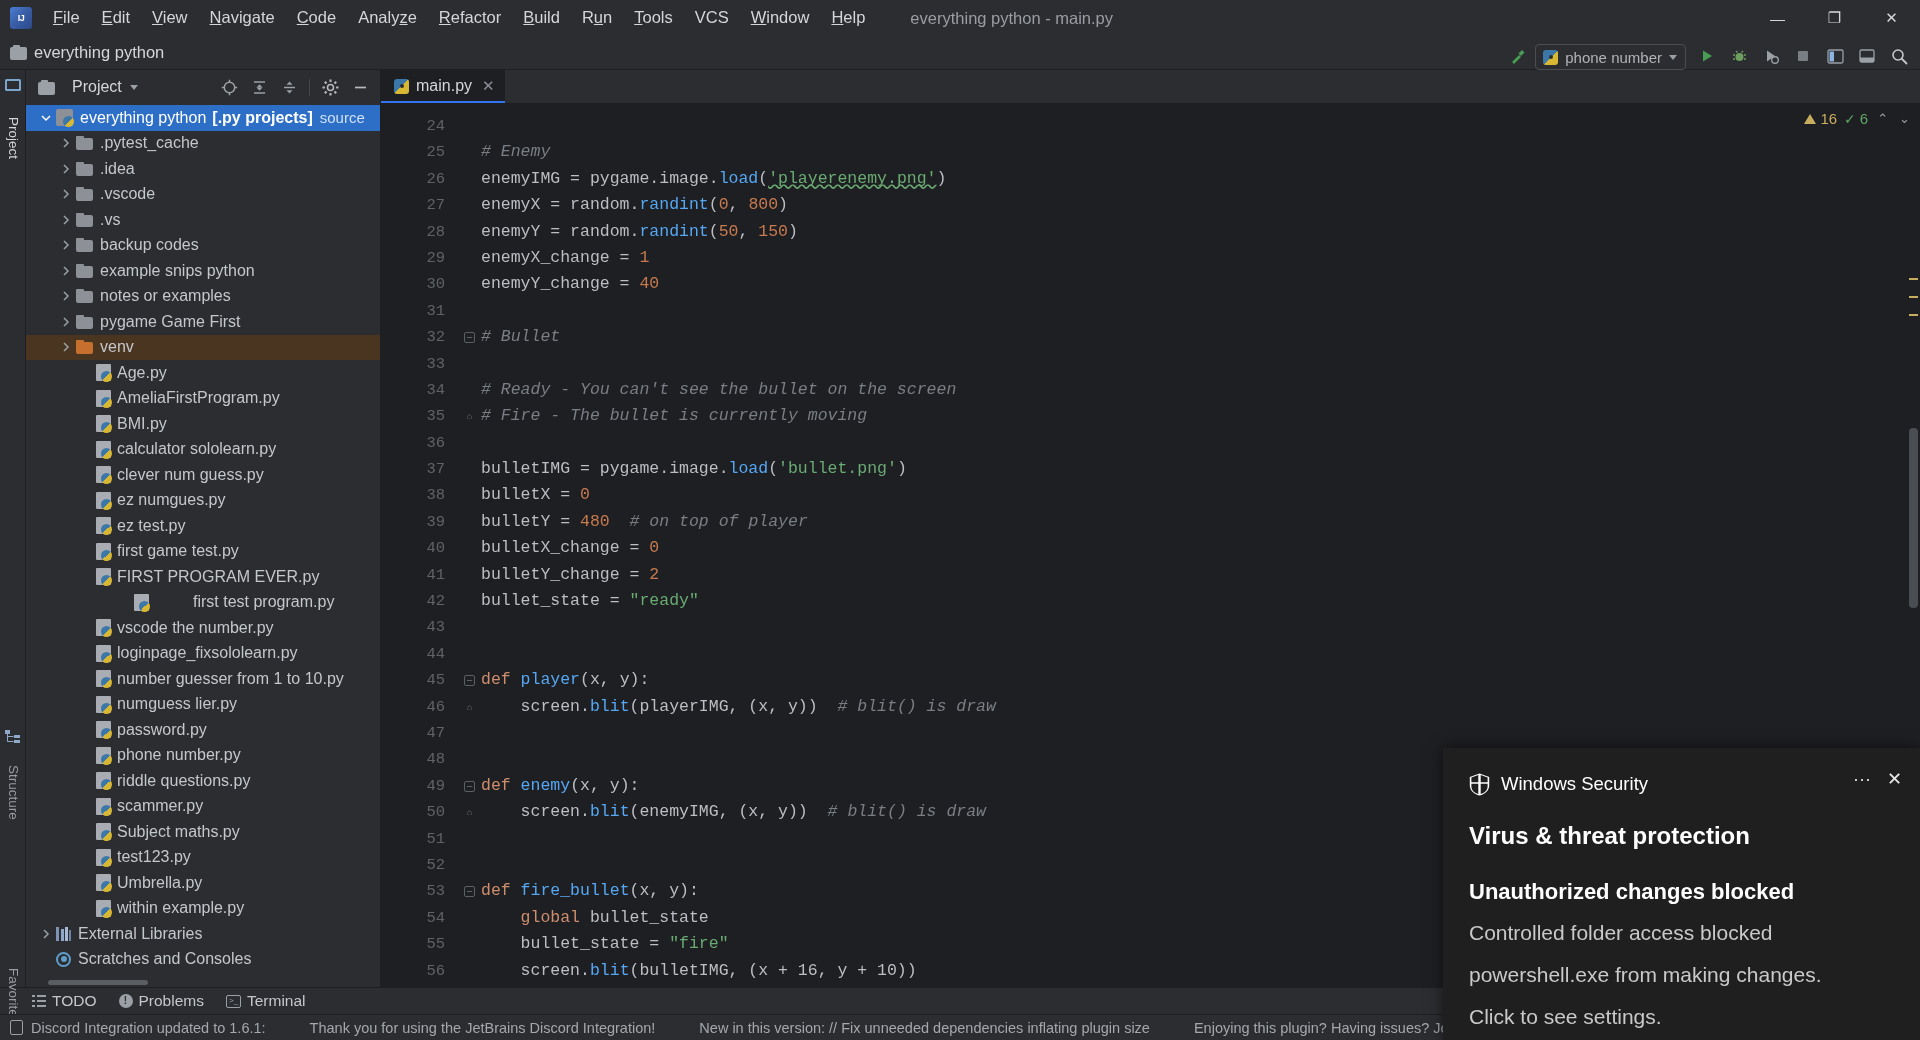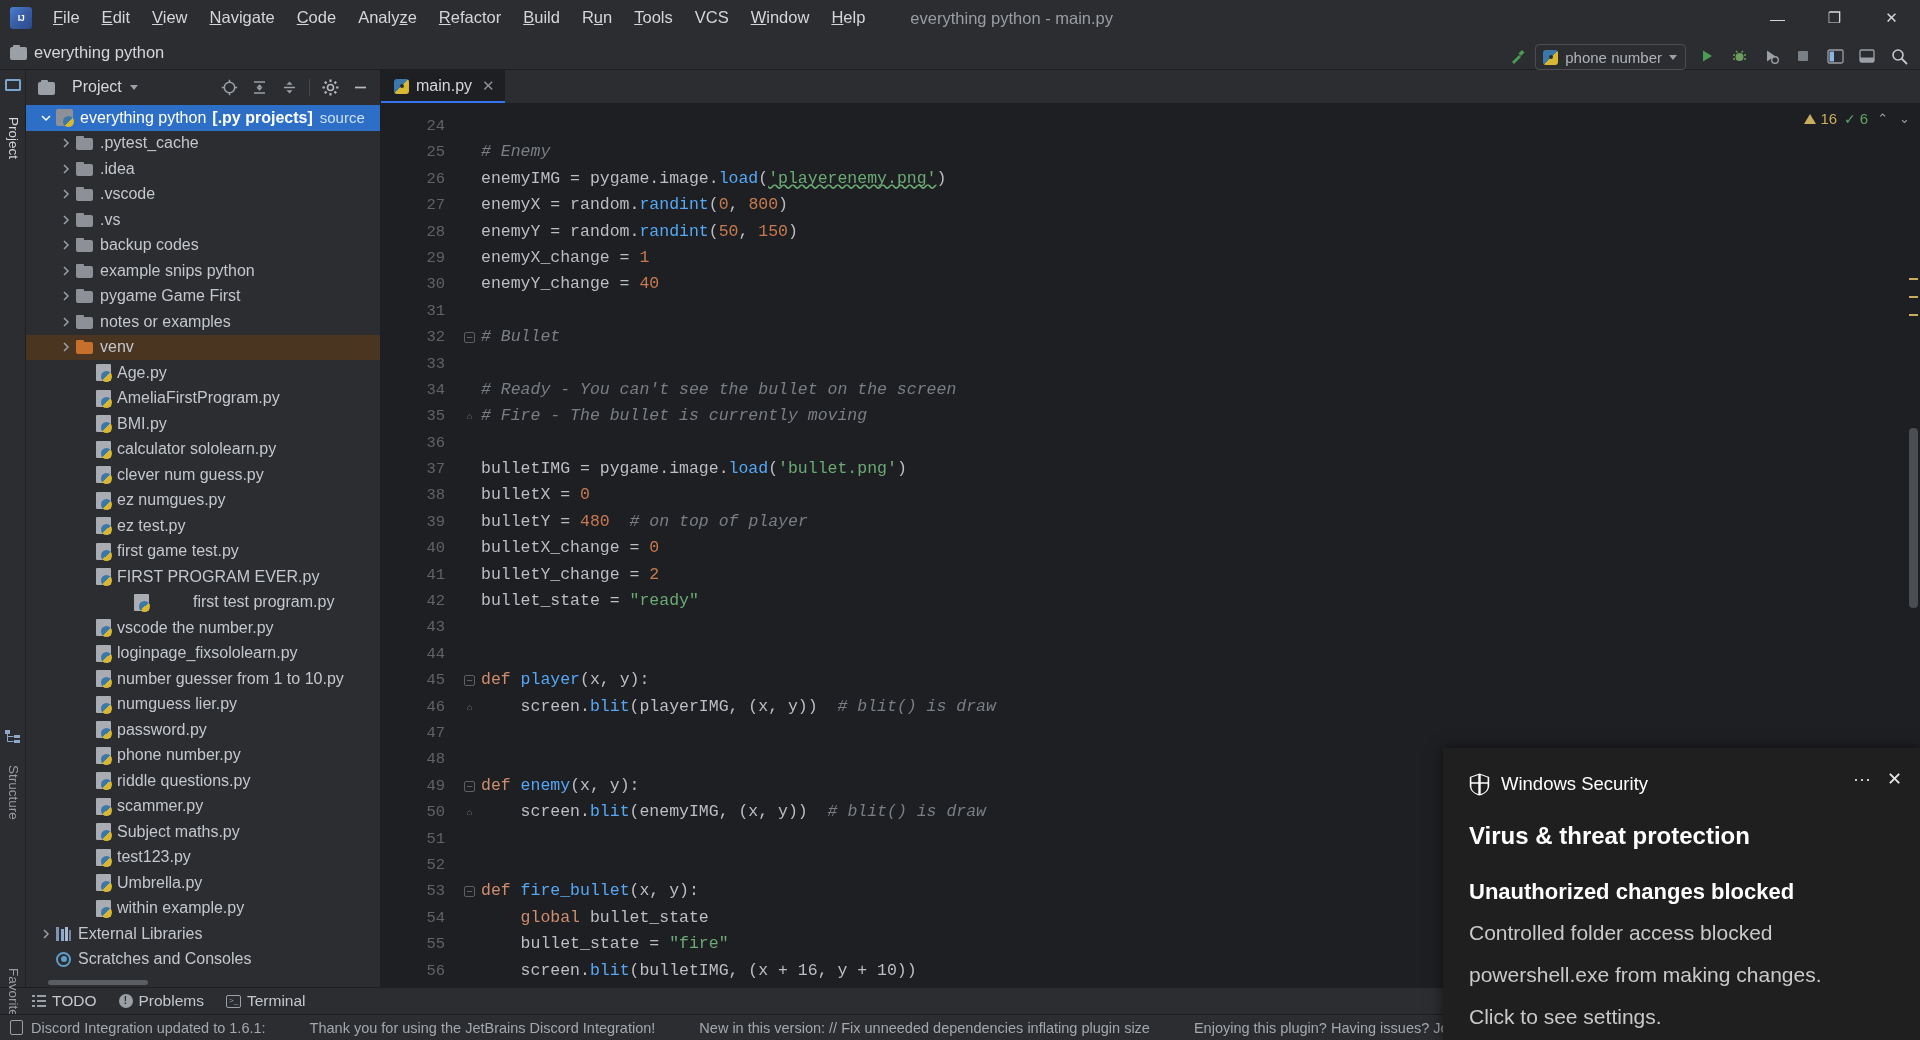--- a/index.html
+++ b/index.html
@@ -556,30 +556,30 @@
           <span class="folder"></span>
           <span>example snips python</span>
         </div>
         <div class="trow" style="padding-left: 30px;">
           <span class="tw">
             <svg width="10" height="10" viewBox="0 0 10 10">
               <path d="M3 1l4 4-4 4" stroke="#9aa0a6" stroke-width="1.5" fill="none"></path>
             </svg>
           </span>
           <span class="folder"></span>
+          <span>notes or examples</span>
+        </div>
+        <div class="trow" style="padding-left: 30px;">
+          <span class="tw">
+            <svg width="10" height="10" viewBox="0 0 10 10">
+              <path d="M3 1l4 4-4 4" stroke="#9aa0a6" stroke-width="1.5" fill="none"></path>
+            </svg>
+          </span>
+          <span class="folder"></span>
           <span>pygame Game First</span>
-        </div>
-        <div class="trow" style="padding-left: 30px;">
-          <span class="tw">
-            <svg width="10" height="10" viewBox="0 0 10 10">
-              <path d="M3 1l4 4-4 4" stroke="#9aa0a6" stroke-width="1.5" fill="none"></path>
-            </svg>
-          </span>
-          <span class="folder"></span>
-          <span>notes or examples</span>
         </div>
         <div class="trow sel-orange" style="padding-left: 30px;">
           <span class="tw">
             <svg width="10" height="10" viewBox="0 0 10 10">
               <path d="M3 1l4 4-4 4" stroke="#9aa0a6" stroke-width="1.5" fill="none"></path>
             </svg>
           </span>
           <span class="folder orange"></span>
           <span>venv</span>
         </div>

